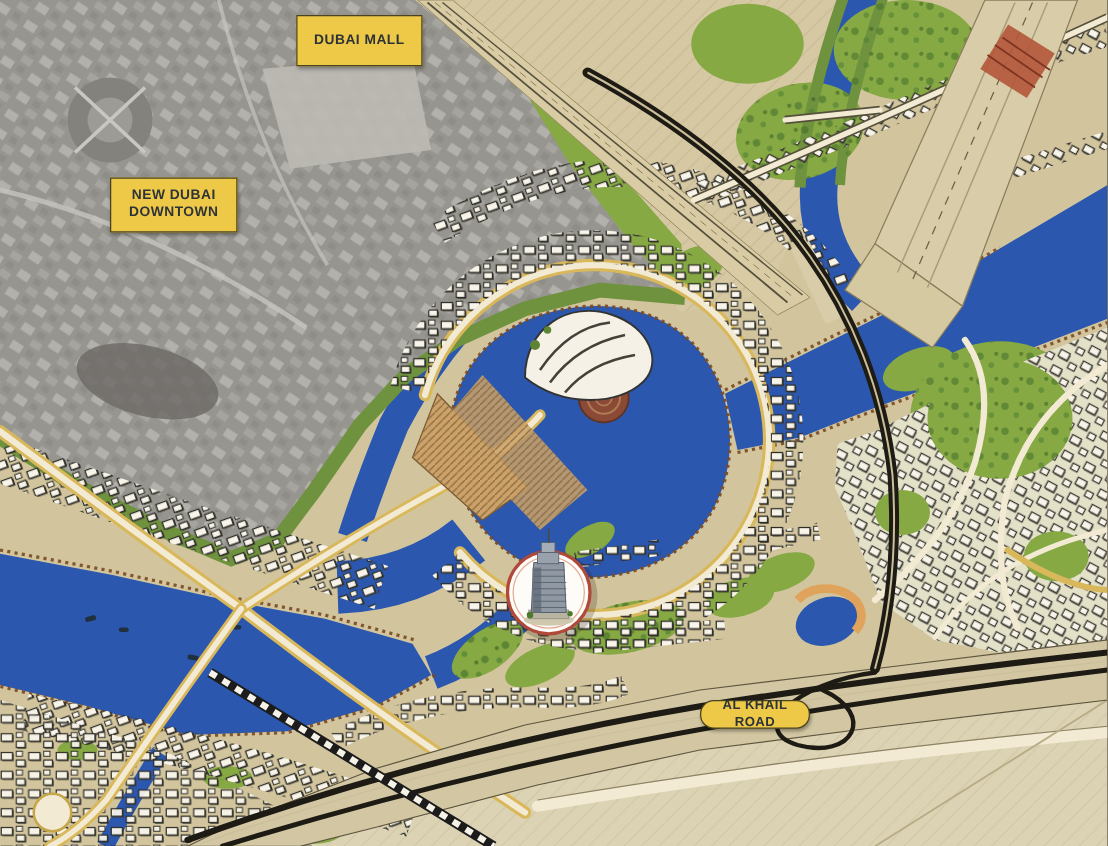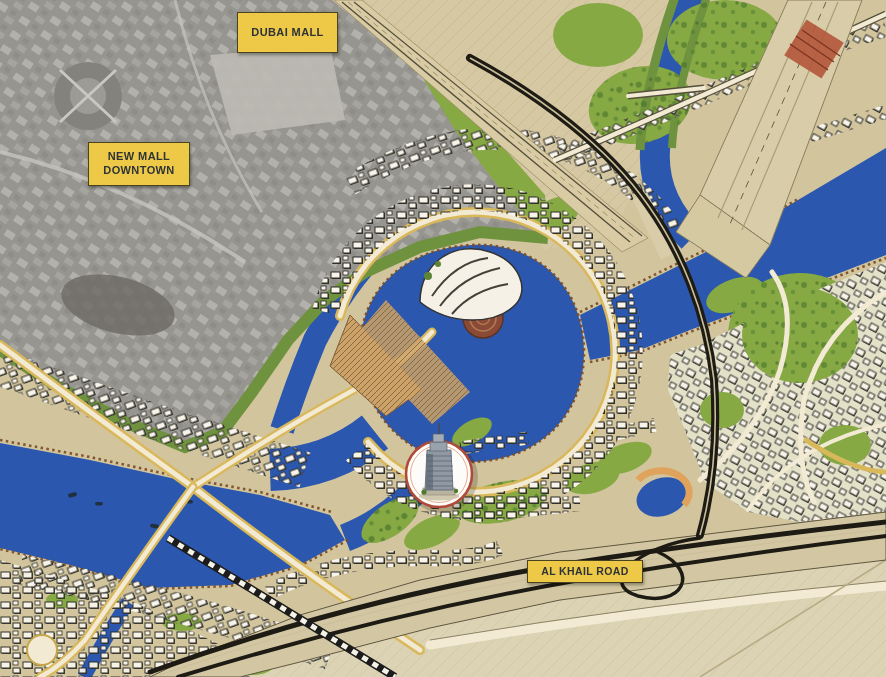--- a/index.html
+++ b/index.html
@@ -298,16 +298,16 @@
       <path d="M439,434 L439,423" stroke="#4a4a4a" stroke-width="1.4"></path>
       <circle cx="424" cy="492" r="2.6" fill="#4c7a2e"></circle>
       <circle cx="456" cy="491" r="2.2" fill="#4c7a2e"></circle>
     </g>
   </g>
 </svg>
 
 
   <div class="label" style="left:227px;top:12px;width:101px;height:41px;margin-left:10px;">DUBAI MALL</div>
 
-  <div class="label" style="left:88px;top:142px;width:102px;height:44px;">NEW MALL DOWNTOWN</div>
-
-  <div class="label" style="left:527px;top:560px;width:116px;height:23px;font-size:10.5px;">AL KHAIL ROAD</div>
+  <div class="label" style="left:88px;top:142px;width:102px;height:44px;">NEW DUBAI DOWNTOWN</div>
+
+  <div class="label" style="left:560px;top:560px;width:88px;height:23px;font-size:10.5px;border-radius:11px;">AL KHAIL ROAD</div>
 </div>
 
 </body></html>

